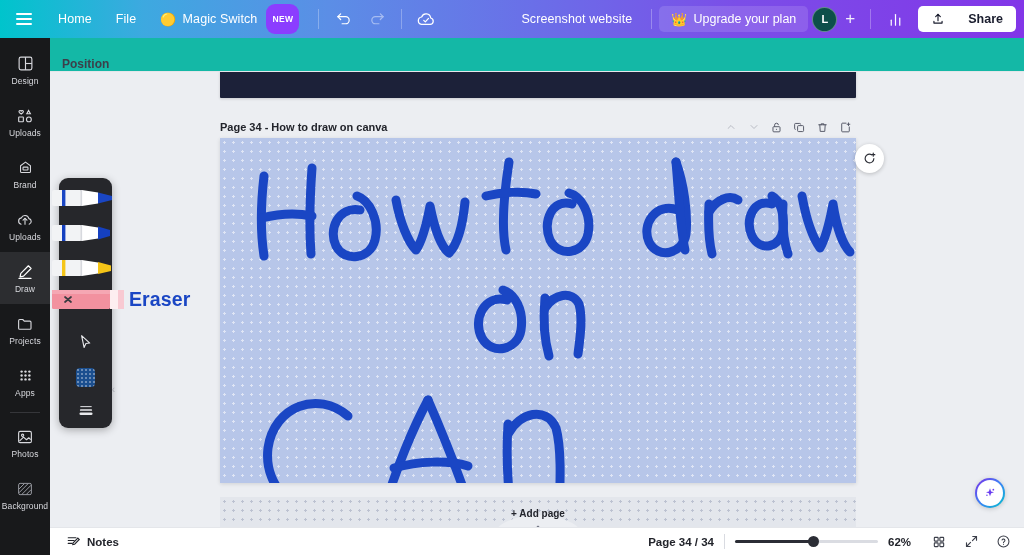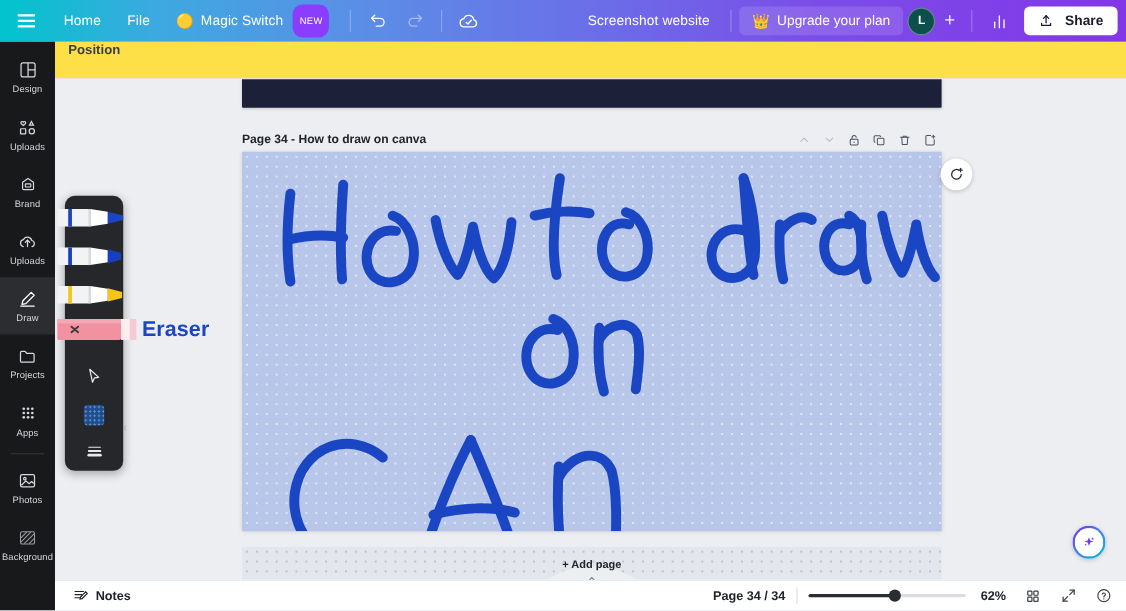--- a/index.html
+++ b/index.html
@@ -27,39 +27,39 @@
   }
   .tb-hamb { padding: 5px 12px 5px 14px; }
   .hamburger { width: 16px; height: 12px; display: flex; flex-direction: column; justify-content: space-between; }
   .hamburger i { display: block; height: 1.6px; background: #fff; border-radius: 1px; }
   .hamburger i:nth-child(1) { width: 16px; }
   .hamburger i:nth-child(2) { width: 16px; }
   .hamburger i:nth-child(3) { width: 16px; }
   .tb-divider { width: 1px; height: 20px; background: rgba(255,255,255,.28); margin: 0 7px; }
   .star-emoji { font-size: 13px; line-height: 1; }
   .badge-new {
-    background: #8b3dff; color: #fff; font-size: 8.5px; font-weight: normal;
+    background: #8b3dff; color: #fff; font-size: 8.5px; font-weight: bold;
     letter-spacing: .4px; padding: 10px 6px; border-radius: 9px; margin-left: 3px;
   }
   .icon-btn { width: 30px; height: 30px; display: flex; align-items: center; justify-content: center; border-radius: 4px; margin: 0 2px; }
   .ghost { opacity: .45; }
   .upgrade-btn {
     display: flex; align-items: center; gap: 6px;
     background: rgba(255,255,255,.13); border-radius: 5px;
     padding: 6px 12px; font-size: 12.5px; margin-right: 4px; white-space: nowrap;
   }
   .avatar {
     width: 25px; height: 25px; border-radius: 50%;
     background: #0d4f4a; color: #fff; font-size: 11px; font-weight: 600;
     display: flex; align-items: center; justify-content: center;
     border: 1.5px solid rgba(255,255,255,.35);
   }
   .plus-btn { font-size: 17px; padding: 0 8px; opacity: .9; }
   .share-btn {
-    display: flex; align-items: center; gap: 10px;
+    display: flex; align-items: center; gap: 23px;
     background: #fff; color: #1a1d2e; border-radius: 5px;
     padding: 6px 13px; font-size: 12.5px; font-weight: 600; margin-left: 6px;
   }
 
   
   #rail {
     position: absolute; left: 0; top: 38px; width: 50px; height: 517px;
     background: #18191b; display: flex; flex-direction: column; align-items: center;
     padding-top: 6px; overflow: hidden;
   }
@@ -68,22 +68,22 @@
     align-items: center; justify-content: center; gap: 3px;
     color: #d8d9de; font-size: 8.5px; letter-spacing: .1px;
   }
   .rail-item.active { background: #2c2d30; }
   .rail-icon { height: 19px; display: flex; align-items: center; justify-content: center; }
   .rail-sep { width: 30px; height: 1px; background: #35363a; margin: 4px 0; }
 
   
   #posbar {
     position: absolute; left: 50px; top: 38px; width: 974px; height: 34px;
-    background: #fde047; border-bottom: 1px solid #e4e6ea;
-    display: flex; align-items: flex-start;
+    background: #14b8a6; border-bottom: 1px solid #e4e6ea;
+    display: flex; align-items: flex-end;
   }
   #posbar .pos-label { font-size: 12px; color: #3c3f4a; font-weight: 600; padding-left: 12px; }
 
   
   #stage {
     position: absolute; left: 50px; top: 72px; width: 974px; height: 455px;
     background: #eceef2; overflow: hidden;
   }
   .page-prev {
     position: absolute; left: 170px; top: -2px; width: 636px; height: 28px;
@@ -174,21 +174,21 @@
   }
   .eraser-label {
     position: absolute; left: 129px; top: 288px;
     font-size: 19.5px; font-weight: bold; color: #1a46c4; letter-spacing: .1px;
   }
 
   
   #bottombar {
     position: absolute; left: 50px; top: 527px; width: 974px; height: 28px;
     background: #fff; border-top: 1px solid #e4e6ea;
-    display: flex; align-items: center; padding: 0 10px; text-align: center;
+    display: flex; align-items: center; padding: 0 10px;
   }
   .notes-btn { display: flex; align-items: center; gap: 6px; font-size: 11.5px; font-weight: 600; color: #22242b; padding: 3px 6px; border-radius: 4px; }
   .bb-right { margin-left: auto; display: flex; align-items: center; gap: 10px; }
   .page-count { font-size: 11.5px; color: #22242b; font-weight: 700; }
   .bb-sep { width: 1px; height: 15px; background: #d9dbe1; }
   .zoom-slider { position: relative; width: 143px; height: 14px; display: flex; align-items: center; }
   .zoom-track { position: absolute; left: 0; width: 143px; height: 2.5px; background: #dadce2; border-radius: 2px; }
   .zoom-fill { position: absolute; left: 0; width: 80px; height: 2.5px; background: #2b2d35; border-radius: 2px; }
   .zoom-knob { position: absolute; left: 73px; width: 11px; height: 11px; border-radius: 50%; background: #2b2d35; }
   .zoom-pct { font-size: 11.5px; color: #22242b; font-weight: 600; min-width: 30px; }

